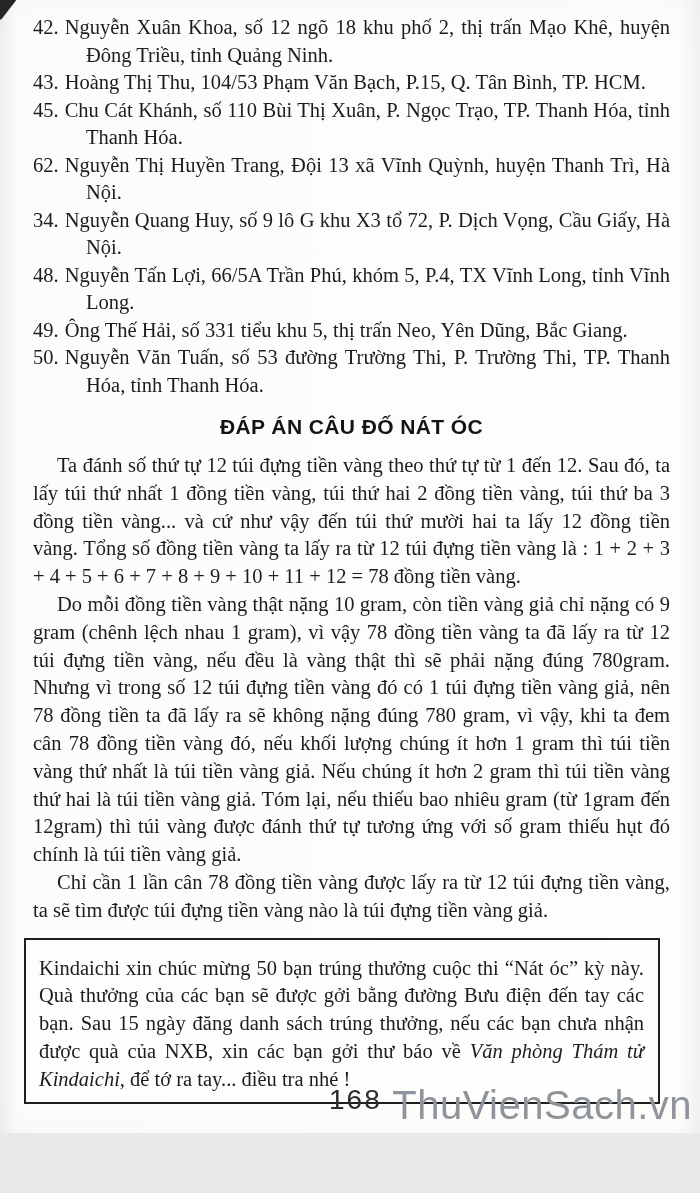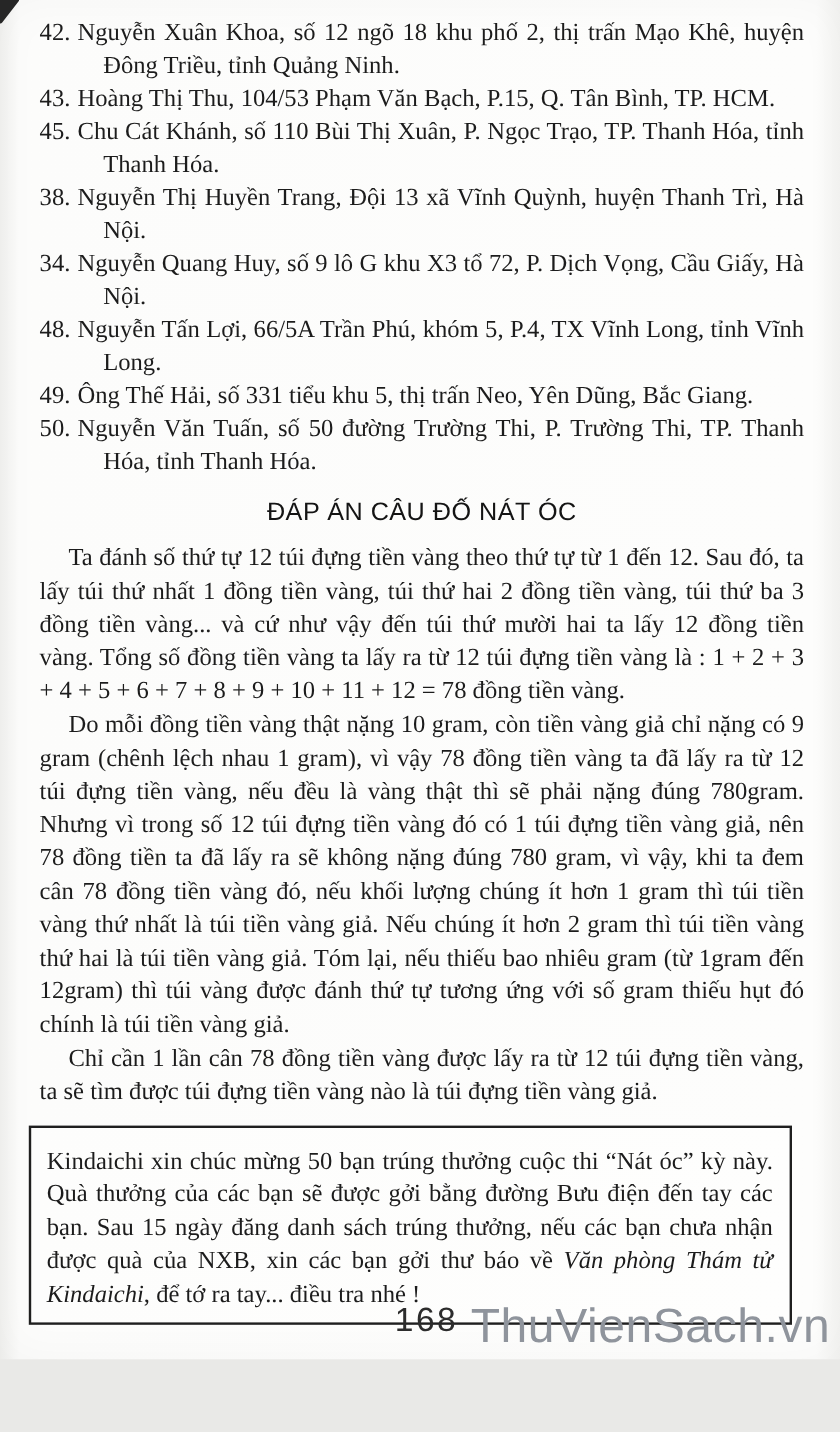--- a/index.html
+++ b/index.html
@@ -12,21 +12,21 @@
     color:#1c1c1c;
     overflow:hidden;
     box-shadow:inset 0 0 40px rgba(0,0,0,0.03);
   }
   .content{position:absolute;left:33px;right:30px;top:14px;}
   .winner-list{font-size:20.5px;line-height:27.5px;text-align:justify;}
   .winner-item{padding-left:53px;text-indent:-53px;}
   .winner-item .num{margin-right:6px;}
   .section-heading{
     font-family:"Liberation Sans", sans-serif;
-    font-weight:normal;
+    font-weight:bold;
     font-size:21px;
     text-align:center;
     letter-spacing:.4px;
     margin:16px 0 13px 0;
     color:#141414;
   }
   .para{
     font-size:20.5px;line-height:27.8px;
     text-align:justify;text-indent:24px;
     margin:0;
@@ -65,25 +65,25 @@
 
 <div class="page">
   <div class="corner-mark"></div>
 
   <div class="content">
 
     <div class="winner-list">
       <div class="winner-item"><span class="num">42.</span><span>Nguyễn Xuân Khoa, số 12 ngõ 18 khu phố 2, thị trấn Mạo Khê, huyện Đông Triều, tỉnh Quảng Ninh.</span></div>
       <div class="winner-item"><span class="num">43.</span><span>Hoàng Thị Thu, 104/53 Phạm Văn Bạch, P.15, Q. Tân Bình, TP. HCM.</span></div>
       <div class="winner-item"><span class="num">45.</span><span>Chu Cát Khánh, số 110 Bùi Thị Xuân, P. Ngọc Trạo, TP. Thanh Hóa, tỉnh Thanh Hóa.</span></div>
-      <div class="winner-item"><span class="num">38.</span><span>Nguyễn Thị Huyền Trang, Đội 13 xã Vĩnh Quỳnh, huyện Thanh Trì, Hà Nội.</span></div>
+      <div class="winner-item"><span class="num">62.</span><span>Nguyễn Thị Huyền Trang, Đội 13 xã Vĩnh Quỳnh, huyện Thanh Trì, Hà Nội.</span></div>
       <div class="winner-item"><span class="num">34.</span><span>Nguyễn Quang Huy, số 9 lô G khu X3 tổ 72, P. Dịch Vọng, Cầu Giấy, Hà Nội.</span></div>
       <div class="winner-item"><span class="num">48.</span><span>Nguyễn Tấn Lợi, 66/5A Trần Phú, khóm 5, P.4, TX Vĩnh Long, tỉnh Vĩnh Long.</span></div>
       <div class="winner-item"><span class="num">49.</span><span>Ông Thế Hải, số 331 tiểu khu 5, thị trấn Neo, Yên Dũng, Bắc Giang.</span></div>
-      <div class="winner-item"><span class="num">50.</span><span>Nguyễn Văn Tuấn, số 50 đường Trường Thi, P. Trường Thi, TP. Thanh Hóa, tỉnh Thanh Hóa.</span></div>
+      <div class="winner-item"><span class="num">50.</span><span>Nguyễn Văn Tuấn, số 53 đường Trường Thi, P. Trường Thi, TP. Thanh Hóa, tỉnh Thanh Hóa.</span></div>
     </div>
 
     <h2 class="section-heading">ĐÁP ÁN CÂU ĐỐ NÁT ÓC</h2>
 
     <p class="para">Ta đánh số thứ tự 12 túi đựng tiền vàng theo thứ tự từ 1 đến 12. Sau đó, ta lấy túi thứ nhất 1 đồng tiền vàng, túi thứ hai 2 đồng tiền vàng, túi thứ ba 3 đồng tiền vàng... và cứ như vậy đến túi thứ mười hai ta lấy 12 đồng tiền vàng. Tổng số đồng tiền vàng ta lấy ra từ 12 túi đựng tiền vàng là : 1 + 2 + 3 + 4 + 5 + 6 + 7 + 8 + 9 + 10 + 11 + 12 = 78 đồng tiền vàng.</p>
     <p class="para">Do mỗi đồng tiền vàng thật nặng 10 gram, còn tiền vàng giả chỉ nặng có 9 gram (chênh lệch nhau 1 gram), vì vậy 78 đồng tiền vàng ta đã lấy ra từ 12 túi đựng tiền vàng, nếu đều là vàng thật thì sẽ phải nặng đúng 780gram. Nhưng vì trong số 12 túi đựng tiền vàng đó có 1 túi đựng tiền vàng giả, nên 78 đồng tiền ta đã lấy ra sẽ không nặng đúng 780 gram, vì vậy, khi ta đem cân 78 đồng tiền vàng đó, nếu khối lượng chúng ít hơn 1 gram thì túi tiền vàng thứ nhất là túi tiền vàng giả. Nếu chúng ít hơn 2 gram thì túi tiền vàng thứ hai là túi tiền vàng giả. Tóm lại, nếu thiếu bao nhiêu gram (từ 1gram đến 12gram) thì túi vàng được đánh thứ tự tương ứng với số gram thiếu hụt đó chính là túi tiền vàng giả.</p>
     <p class="para">Chỉ cần 1 lần cân 78 đồng tiền vàng được lấy ra từ 12 túi đựng tiền vàng, ta sẽ tìm được túi đựng tiền vàng nào là túi đựng tiền vàng giả.</p>
 
     <div class="notice-box">
       <span>Kindaichi xin chúc mừng 50 bạn trúng thưởng cuộc thi “Nát óc” kỳ này. Quà thưởng của các bạn sẽ được gởi bằng đường Bưu điện đến tay các bạn. Sau 15 ngày đăng danh sách trúng thưởng, nếu các bạn chưa nhận được quà của NXB, xin các bạn gởi thư báo về </span><span class="italic">Văn phòng Thám tử Kindaichi</span><span>, để tớ ra tay... điều tra nhé !</span>

